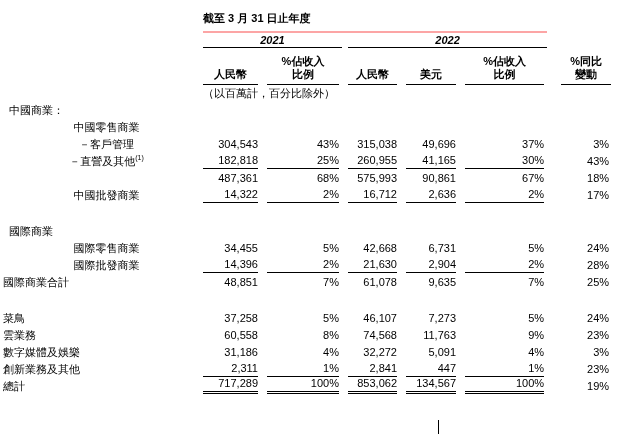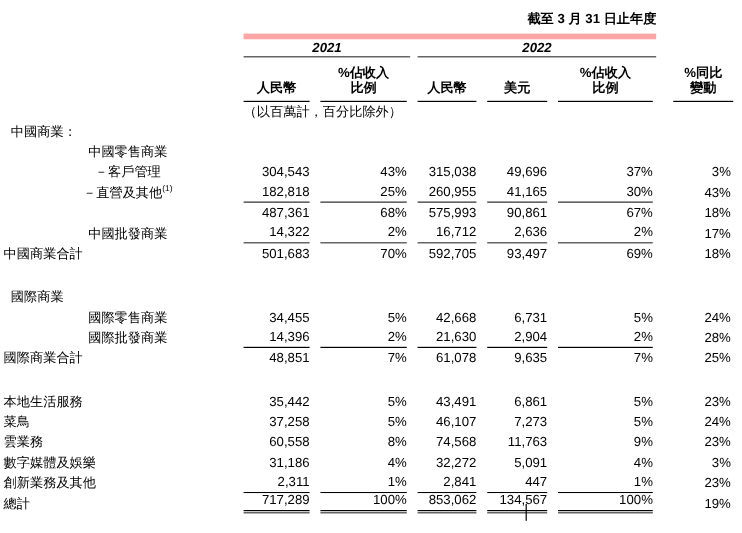--- a/index.html
+++ b/index.html
@@ -17,21 +17,21 @@
     width:613px;
     margin:6px 0 0 2px;
   }
   td{padding:0; vertical-align:bottom; overflow:hidden;}
   
   tr.h1{height:27px;}
   tr.h2{height:15px;}
   tr.h3{height:37px;}
   tr.h4{height:16px;}
   .ht{padding-left:6px;}
-  .htd{text-align:right; font-weight:bold; padding-bottom:5px; border-bottom:5px solid #fca5a5; white-space:nowrap;}
+  .htd{text-align:left; font-weight:bold; padding-bottom:5px; border-bottom:2px solid #fca5a5; white-space:nowrap;}
   .gt{padding-left:6px;font-style:italic;}
   .gtd{text-align:center; font-weight:bold; padding-bottom:1px; border-bottom:1px solid #000;}
   .ch{padding:0 3px 0 6px;}
   .ch.last{padding:0 4px 0 14px;}
   .chd{white-space:pre-line; text-align:center; font-weight:bold; padding-bottom:3px; border-bottom:1px solid #000; line-height:13px;}
   .noteCell{padding-left:6px; text-align:left; vertical-align:bottom; white-space:nowrap;}
   
   tbody tr{height:17px;}
   .lbl{white-space:nowrap; text-align:left; line-height:15px;}
   .ind0{padding-left:1px;}
@@ -230,41 +230,20 @@
             <div class="v">2,636</div>
           </td>
           <td class="num sgl">
             <div class="v">2%</div>
           </td>
           <td class="num last">
             <div class="v">17%</div>
           </td>
         </tr>
         <tr>
-          <td class="lbl ind0"><span>中國商業合計</span></td>
-          <td class="num">
-            <div class="v">501,683</div>
-          </td>
-          <td class="num">
-            <div class="v">70%</div>
-          </td>
-          <td class="num">
-            <div class="v">592,705</div>
-          </td>
-          <td class="num">
-            <div class="v">93,497</div>
-          </td>
-          <td class="num">
-            <div class="v">69%</div>
-          </td>
-          <td class="num last">
-            <div class="v">18%</div>
-          </td>
-        </tr>
-        <tr>
           <td colspan="7" class="spacer-cell"></td>
         </tr>
         <tr>
           <td class="lbl ind1"><span>國際商業</span></td>
           <td class="num">
             <div class="v"></div>
           </td>
           <td class="num">
             <div class="v"></div>
           </td>
@@ -339,41 +318,20 @@
           </td>
           <td class="num">
             <div class="v">7%</div>
           </td>
           <td class="num last">
             <div class="v">25%</div>
           </td>
         </tr>
         <tr>
           <td colspan="7" class="spacer-cell"></td>
-        </tr>
-        <tr>
-          <td class="lbl ind0"><span>本地生活服務</span></td>
-          <td class="num">
-            <div class="v">35,442</div>
-          </td>
-          <td class="num">
-            <div class="v">5%</div>
-          </td>
-          <td class="num">
-            <div class="v">43,491</div>
-          </td>
-          <td class="num">
-            <div class="v">6,861</div>
-          </td>
-          <td class="num">
-            <div class="v">5%</div>
-          </td>
-          <td class="num last">
-            <div class="v">23%</div>
-          </td>
         </tr>
         <tr>
           <td class="lbl ind0"><span>菜鳥</span></td>
           <td class="num">
             <div class="v">37,258</div>
           </td>
           <td class="num">
             <div class="v">5%</div>
           </td>
           <td class="num">

